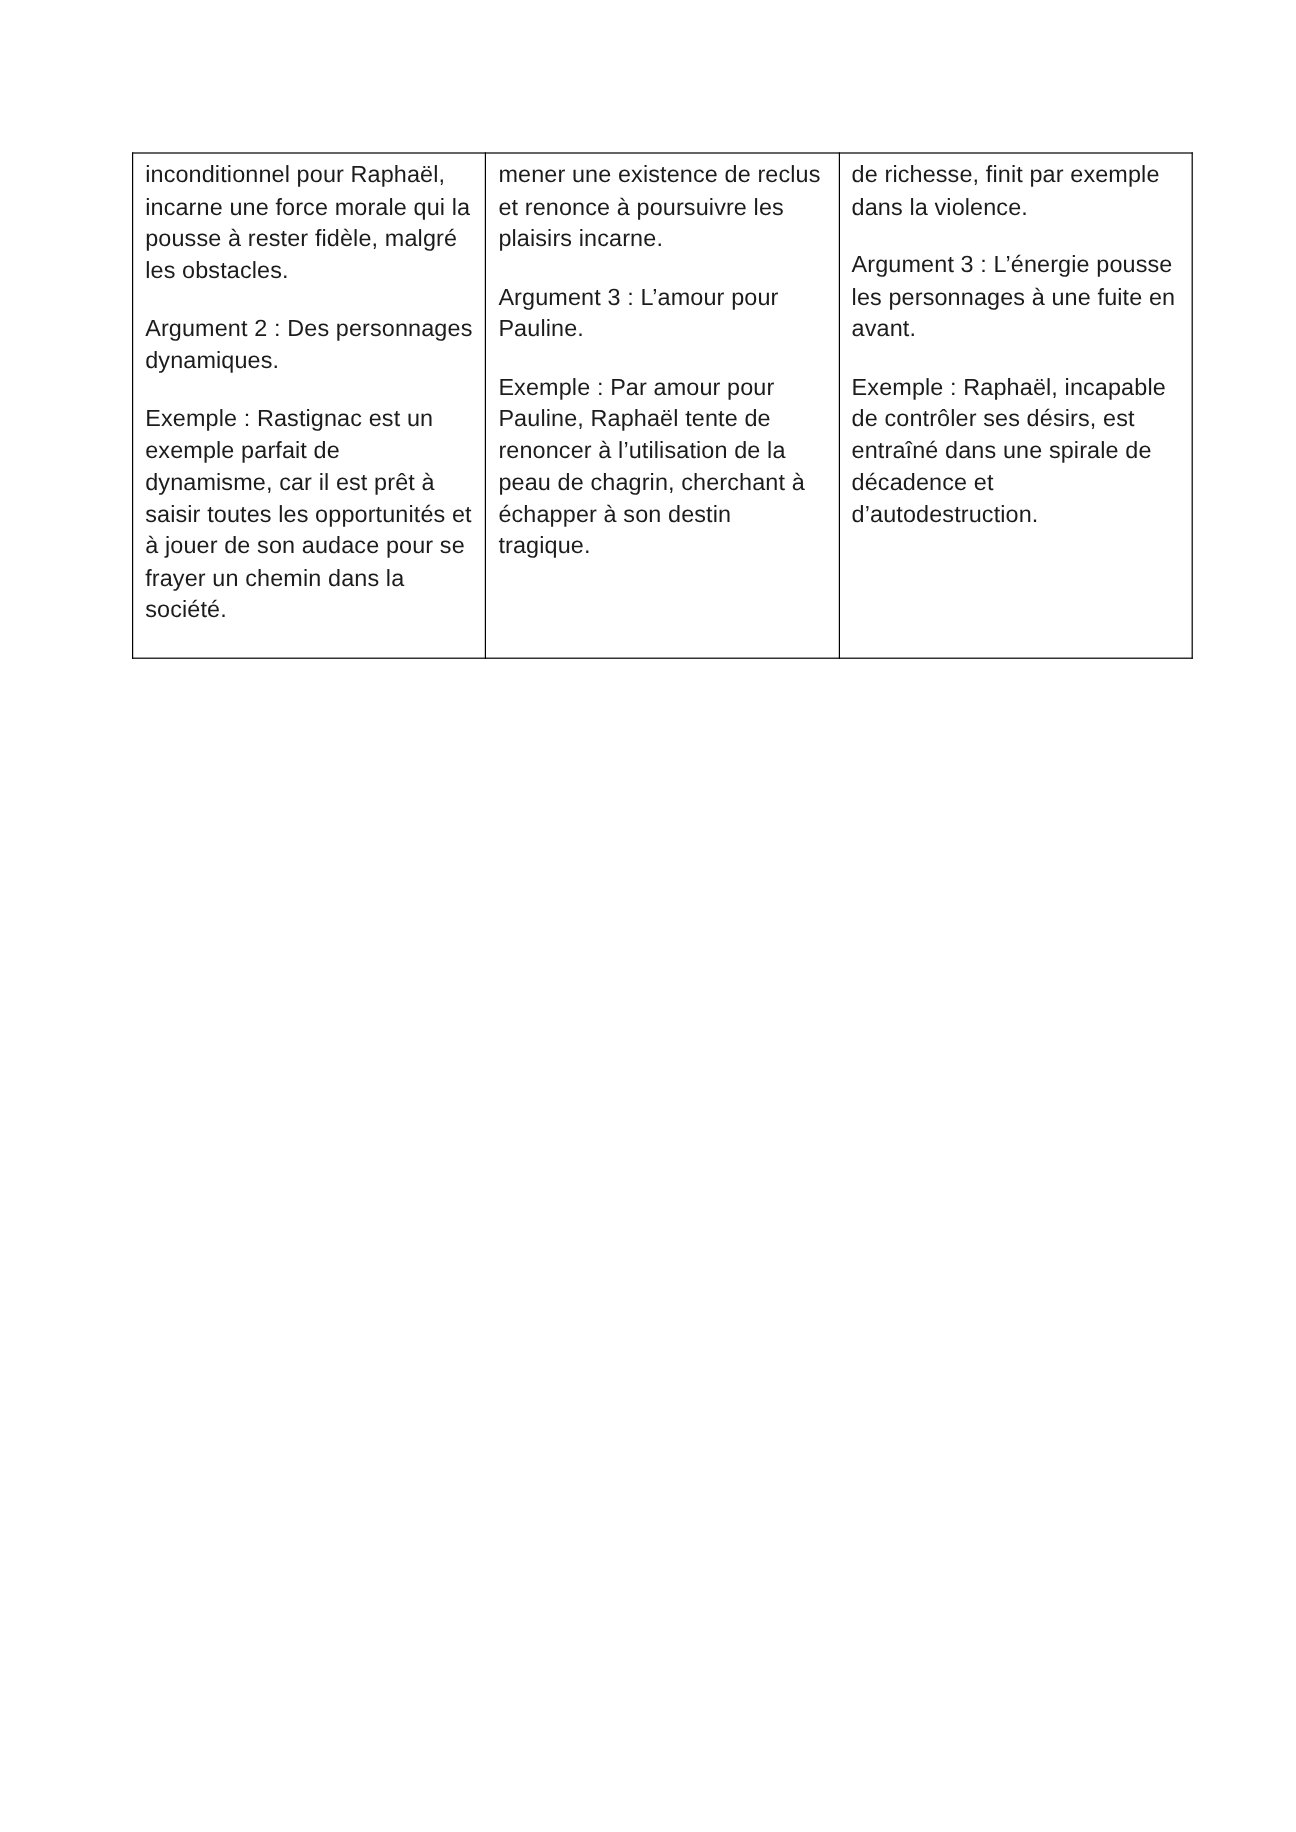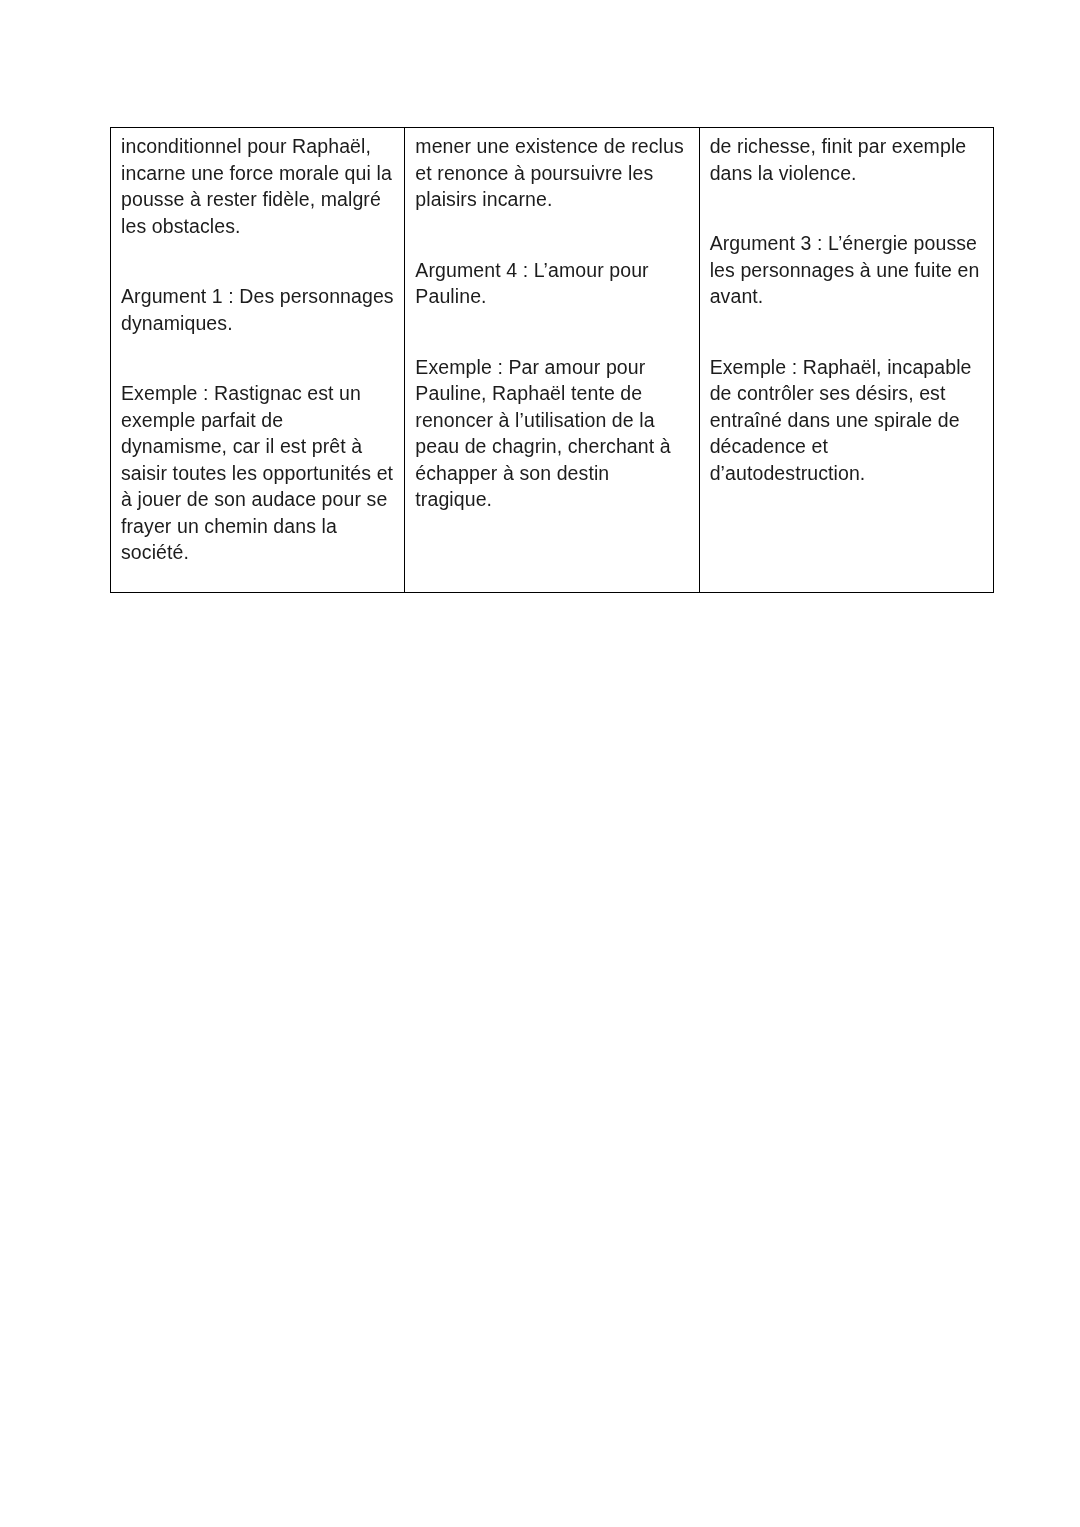--- a/index.html
+++ b/index.html
@@ -30,38 +30,38 @@
   .doc-table td {
     border: 1.6px solid #000000;
     vertical-align: top;
     padding: 5px 10px 26px 10px;
     font-size: 19.5px;
     line-height: 26.5px;
     color: #1c1c1c;
     letter-spacing: 0.1px;
   }
   .doc-table td p + p {
-    margin-top: 44px;
+    margin-top: 22px;
   }
 </style>
 </head>
 <body>
 
 <div class="page">
   <table class="doc-table">
     <tbody>
       <tr>
         <td>
           <p>inconditionnel pour Raphaël, incarne une force morale qui la pousse à rester fidèle, malgré les obstacles.</p>
-          <p>Argument 1 : Des personnages dynamiques.</p>
+          <p>Argument 2 : Des personnages dynamiques.</p>
           <p>Exemple : Rastignac est un exemple parfait de dynamisme, car il est prêt à saisir toutes les opportunités et à jouer de son audace pour se frayer un chemin dans la société.</p>
         </td>
         <td>
           <p>mener une existence de reclus et renonce à poursuivre les plaisirs incarne.</p>
-          <p>Argument 4 : L’amour pour Pauline.</p>
+          <p>Argument 3 : L’amour pour Pauline.</p>
           <p>Exemple : Par amour pour Pauline, Raphaël tente de renoncer à l’utilisation de la peau de chagrin, cherchant à échapper à son destin tragique.</p>
         </td>
         <td>
           <p>de richesse, finit par exemple dans la violence.</p>
           <p>Argument 3 : L’énergie pousse les personnages à une fuite en avant.</p>
           <p>Exemple : Raphaël, incapable de contrôler ses désirs, est entraîné dans une spirale de décadence et d’autodestruction.</p>
         </td>
       </tr>
     </tbody>
   </table>

